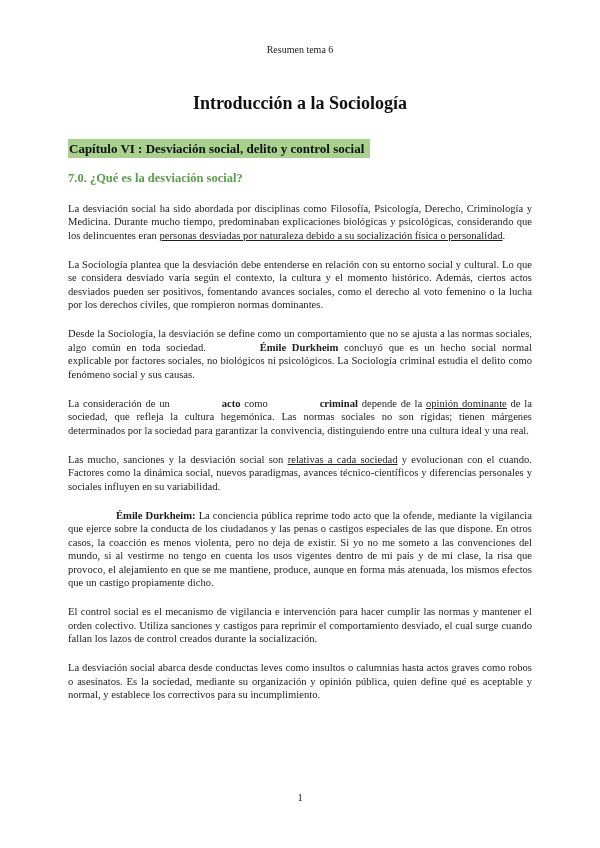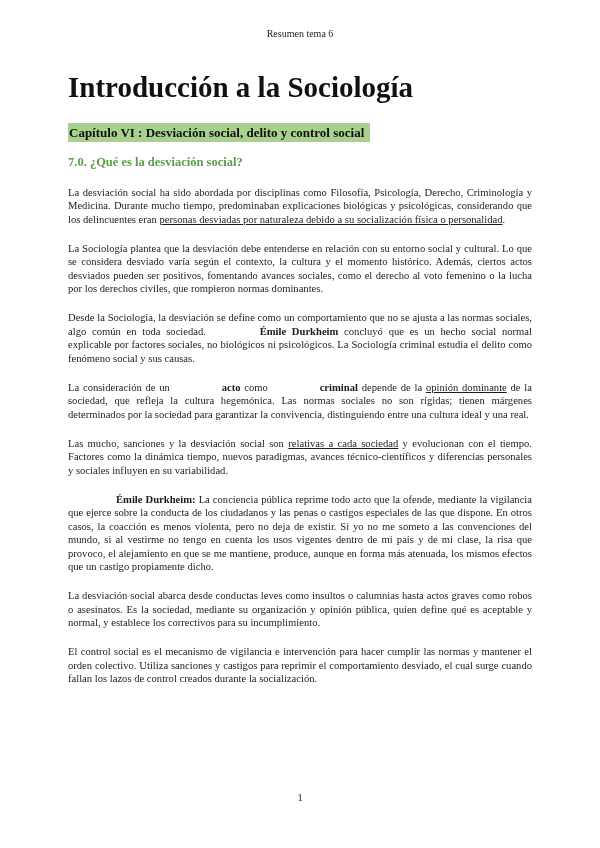--- a/index.html
+++ b/index.html
@@ -13,32 +13,33 @@
     height: 848px;
     background: #ffffff;
     font-family: "Liberation Serif", serif;
     color: #1c1c1c;
     overflow: hidden;
   }
   .content {
     position: absolute;
     left: 68px;
     right: 68px;
-    top: 0;
+    top: 16px;
   }
   .running-header {
     padding-top: 28px;
     text-align: center;
     font-size: 10px;
     line-height: 12px;
     color: #1c1c1c;
   }
   .doc-title {
     margin: 33px 0 0 0;
-    font-size: 29px;
+    text-align: center;
+    font-size: 18px;
     line-height: 28px;
     font-weight: bold;
     color: #111111;
   }
   .chapter-heading {
     margin: 24px 0 0 0;
     font-size: 13px;
     line-height: 15px;
     font-weight: bold;
     color: #101010;
@@ -83,20 +84,20 @@
     <h1 class="doc-title">Introducción a la Sociología</h1>
 
     <h2 class="chapter-heading"><span class="hl">Capítulo VI : Desviación social, delito y control social</span></h2>
 
     <h3 class="section-heading">7.0. ¿Qué es la desviación social?</h3>
 
     <p class="body-para"><span>La desviación social ha sido abordada por disciplinas como Filosofía, Psicología, Derecho, Criminología y Medicina. Durante mucho tiempo, predominaban explicaciones biológicas y psicológicas, considerando que los delincuentes eran </span><span class="u">personas desviadas por naturaleza debido a su socialización física o personalidad</span><span>.</span></p>
     <p class="body-para"><span>La Sociología plantea que la desviación debe entenderse en relación con su entorno social y cultural. Lo que se considera desviado varía según el contexto, la cultura y el momento histórico. Además, ciertos actos desviados pueden ser positivos, fomentando avances sociales, como el derecho al voto femenino o la lucha por los derechos civiles, que rompieron normas dominantes.</span></p>
     <p class="body-para"><span>Desde la Sociología, la desviación se define como un comportamiento que no se ajusta a las normas sociales, algo común en toda sociedad. </span><span class="b">Émile Durkheim</span><span> concluyó que es un hecho social normal explicable por factores sociales, no biológicos ni psicológicos. La Sociología criminal estudia el delito como fenómeno social y sus causas.</span></p>
     <p class="body-para"><span>La consideración de un </span><span class="b">acto</span><span> como </span><span class="b">criminal</span><span> depende de la </span><span class="u">opinión dominante</span><span> de la sociedad, que refleja la cultura hegemónica. Las normas sociales no son rígidas; tienen márgenes determinados por la sociedad para garantizar la convivencia, distinguiendo entre una cultura ideal y una real.</span></p>
-    <p class="body-para"><span>Las mucho, sanciones y la desviación social son </span><span class="u">relativas a cada sociedad</span><span> y evolucionan con el tiempo. Factores como la dinámica tiempo, nuevos paradigmas, avances técnico-científicos y diferencias personales y sociales influyen en su variabilidad.</span></p>
+    <p class="body-para"><span>Las mucho, sanciones y la desviación social son </span><span class="u">relativas a cada sociedad</span><span> y evolucionan con el cuando. Factores como la dinámica social, nuevos paradigmas, avances técnico-científicos y diferencias personales y sociales influyen en su variabilidad.</span></p>
     <p class="body-para"><span class="b">Émile Durkheim:</span><span> La conciencia pública reprime todo acto que la ofende, mediante la vigilancia que ejerce sobre la conducta de los ciudadanos y las penas o castigos especiales de las que dispone. En otros casos, la coacción es menos violenta, pero no deja de existir. Si yo no me someto a las convenciones del mundo, si al vestirme no tengo en cuenta los usos vigentes dentro de mi país y de mi clase, la risa que provoco, el alejamiento en que se me mantiene, produce, aunque en forma más atenuada, los mismos efectos que un castigo propiamente dicho.</span></p>
+    <p class="body-para"><span>El control social es el mecanismo de vigilancia e intervención para hacer cumplir las normas y mantener el orden colectivo. Utiliza sanciones y castigos para reprimir el comportamiento desviado, el cual surge cuando fallan los lazos de control creados durante la socialización.</span></p>
     <p class="body-para"><span>La desviación social abarca desde conductas leves como insultos o calumnias hasta actos graves como robos o asesinatos. Es la sociedad, mediante su organización y opinión pública, quien define qué es aceptable y normal, y establece los correctivos para su incumplimiento.</span></p>
-    <p class="body-para"><span>El control social es el mecanismo de vigilancia e intervención para hacer cumplir las normas y mantener el orden colectivo. Utiliza sanciones y castigos para reprimir el comportamiento desviado, el cual surge cuando fallan los lazos de control creados durante la socialización.</span></p>
   </div>
 
   <div class="page-number">1</div>
 </div>
 
 </body></html>

